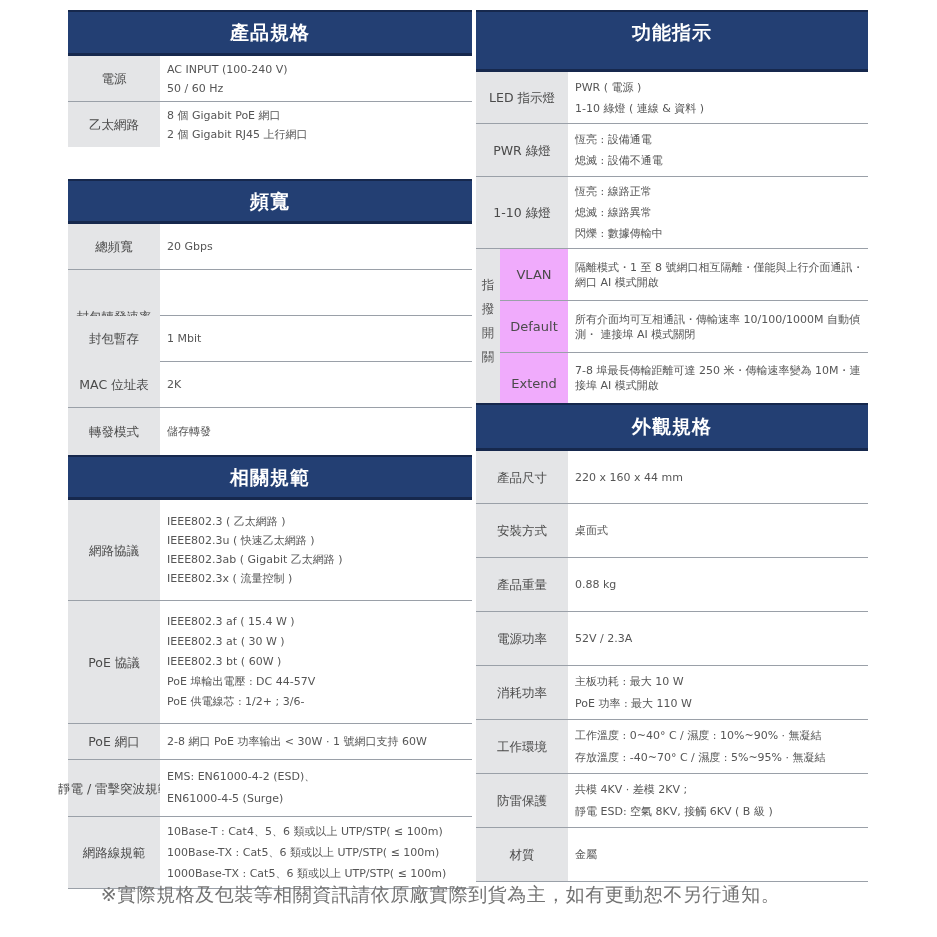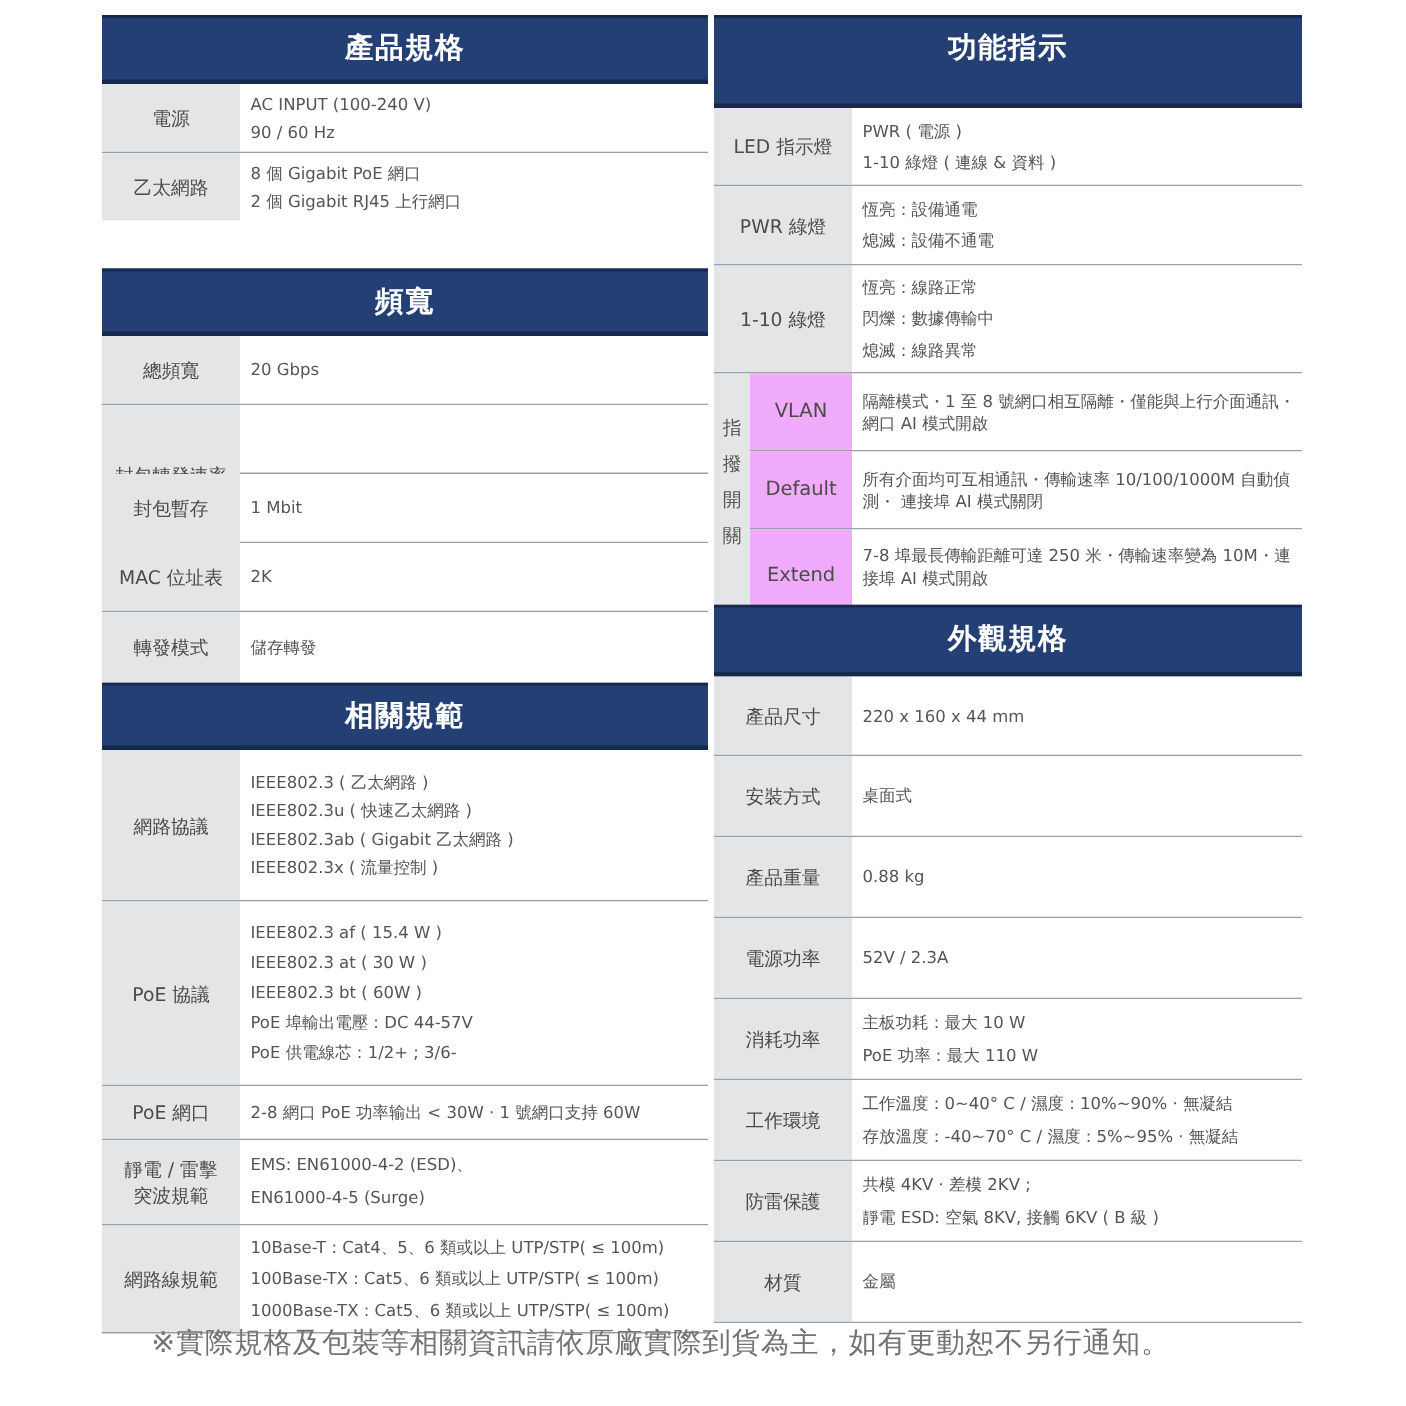--- a/index.html
+++ b/index.html
@@ -67,21 +67,21 @@
 <body>
 
 <div id="left" class="panel">
 
   <div class="sec-head" style="height:46px;line-height:41px;">產品規格</div>
   <div>
     <div class="row" style="height:46px;">
       <div class="label">電源</div>
       <div class="value">
         <span>AC INPUT (100-240 V)</span>
-        <span>90 / 60 Hz</span>
+        <span>50 / 60 Hz</span>
       </div>
     </div>
     <div class="row" style="height:45px;">
       <div class="label">乙太網路</div>
       <div class="value">
         <span>8 個 Gigabit PoE 網口</span>
         <span>2 個 Gigabit RJ45 上行網口</span>
       </div>
     </div>
   </div>
@@ -129,21 +129,21 @@
         <span>IEEE802.3 bt ( 60W )</span>
         <span>PoE 埠輸出電壓 : DC 44-57V</span>
         <span>PoE 供電線芯 : 1/2+ ; 3/6-</span>
       </div>
     </div>
     <div class="row" style="height:36px;">
       <div class="label">PoE 網口</div>
       <div class="value">2-8 網口 PoE 功率输出 &lt; 30W · 1 號網口支持 60W</div>
     </div>
     <div class="row" style="height:57px;">
-      <div class="label" style="flex-direction:column;">
+      <div class="label" style="">
         <span>靜電 / 雷擊</span>
         <span>突波規範</span>
       </div>
       <div class="value" style="line-height:22px;">
         <span>EMS: EN61000-4-2 (ESD)、</span>
         <span>EN61000-4-5 (Surge)</span>
       </div>
     </div>
     <div class="row section-bottom" style="height:72px;border-bottom:1px solid #9aa0a8;">
       <div class="label">網路線規範</div>
@@ -171,22 +171,22 @@
       <div class="label">PWR 綠燈</div>
       <div class="value" style="line-height:21px;">
         <span>恆亮 : 設備通電</span>
         <span>熄滅 : 設備不通電</span>
       </div>
     </div>
     <div class="row" style="height:72px;">
       <div class="label">1-10 綠燈</div>
       <div class="value" style="line-height:21px;">
         <span>恆亮 : 線路正常</span>
+        <span>熄滅 : 線路異常</span>
         <span>閃爍 : 數據傳輸中</span>
-        <span>熄滅 : 線路異常</span>
       </div>
     </div>
     <div class="switch-group" style="height:154px;">
       <div class="switch-side">
         <span>指</span>
         <span>撥</span>
         <span>開</span>
         <span>關</span>
       </div>
       <div class="switch-rows">

